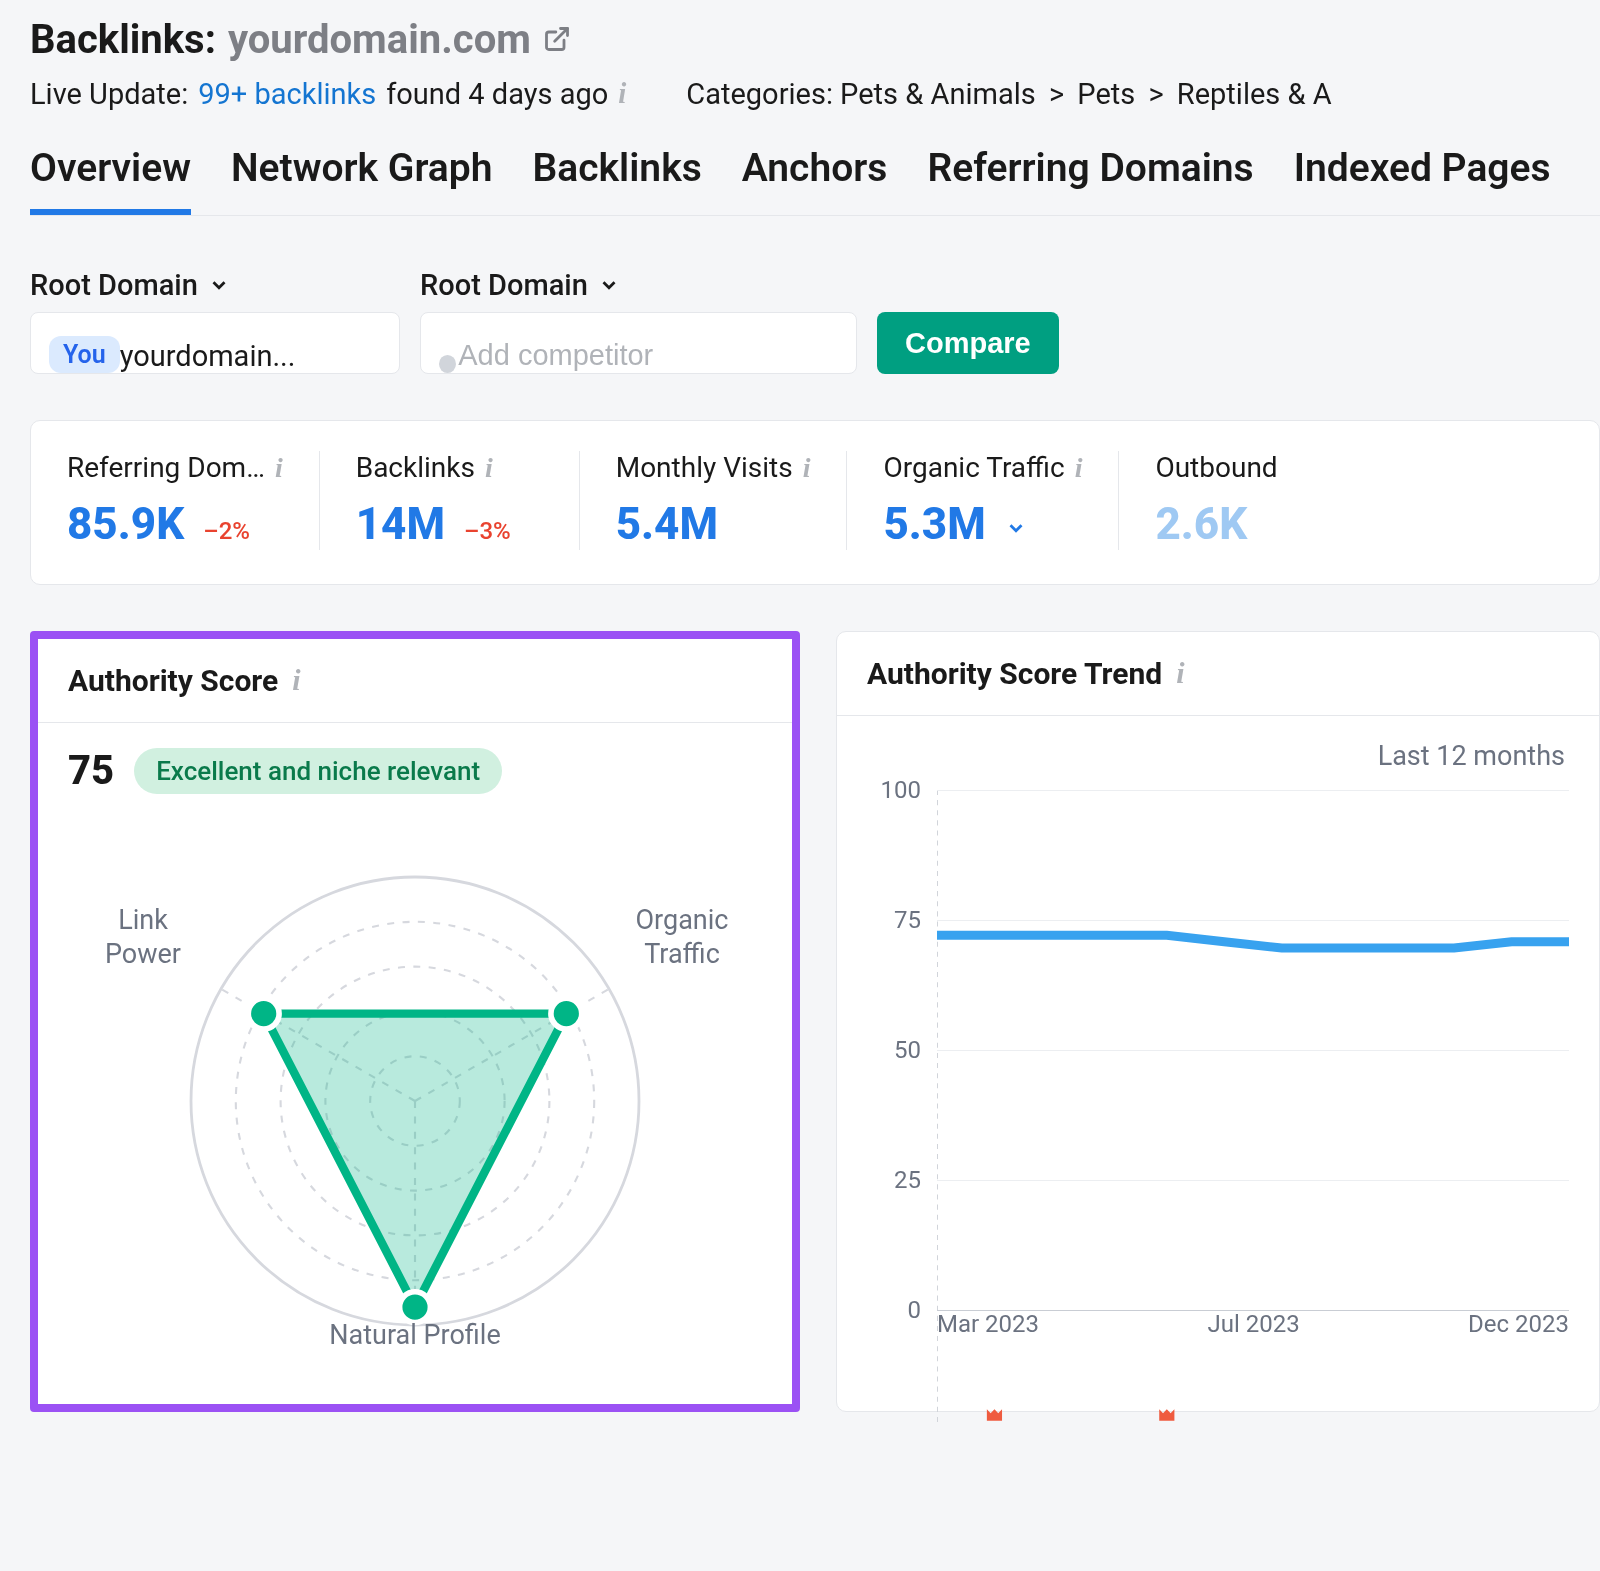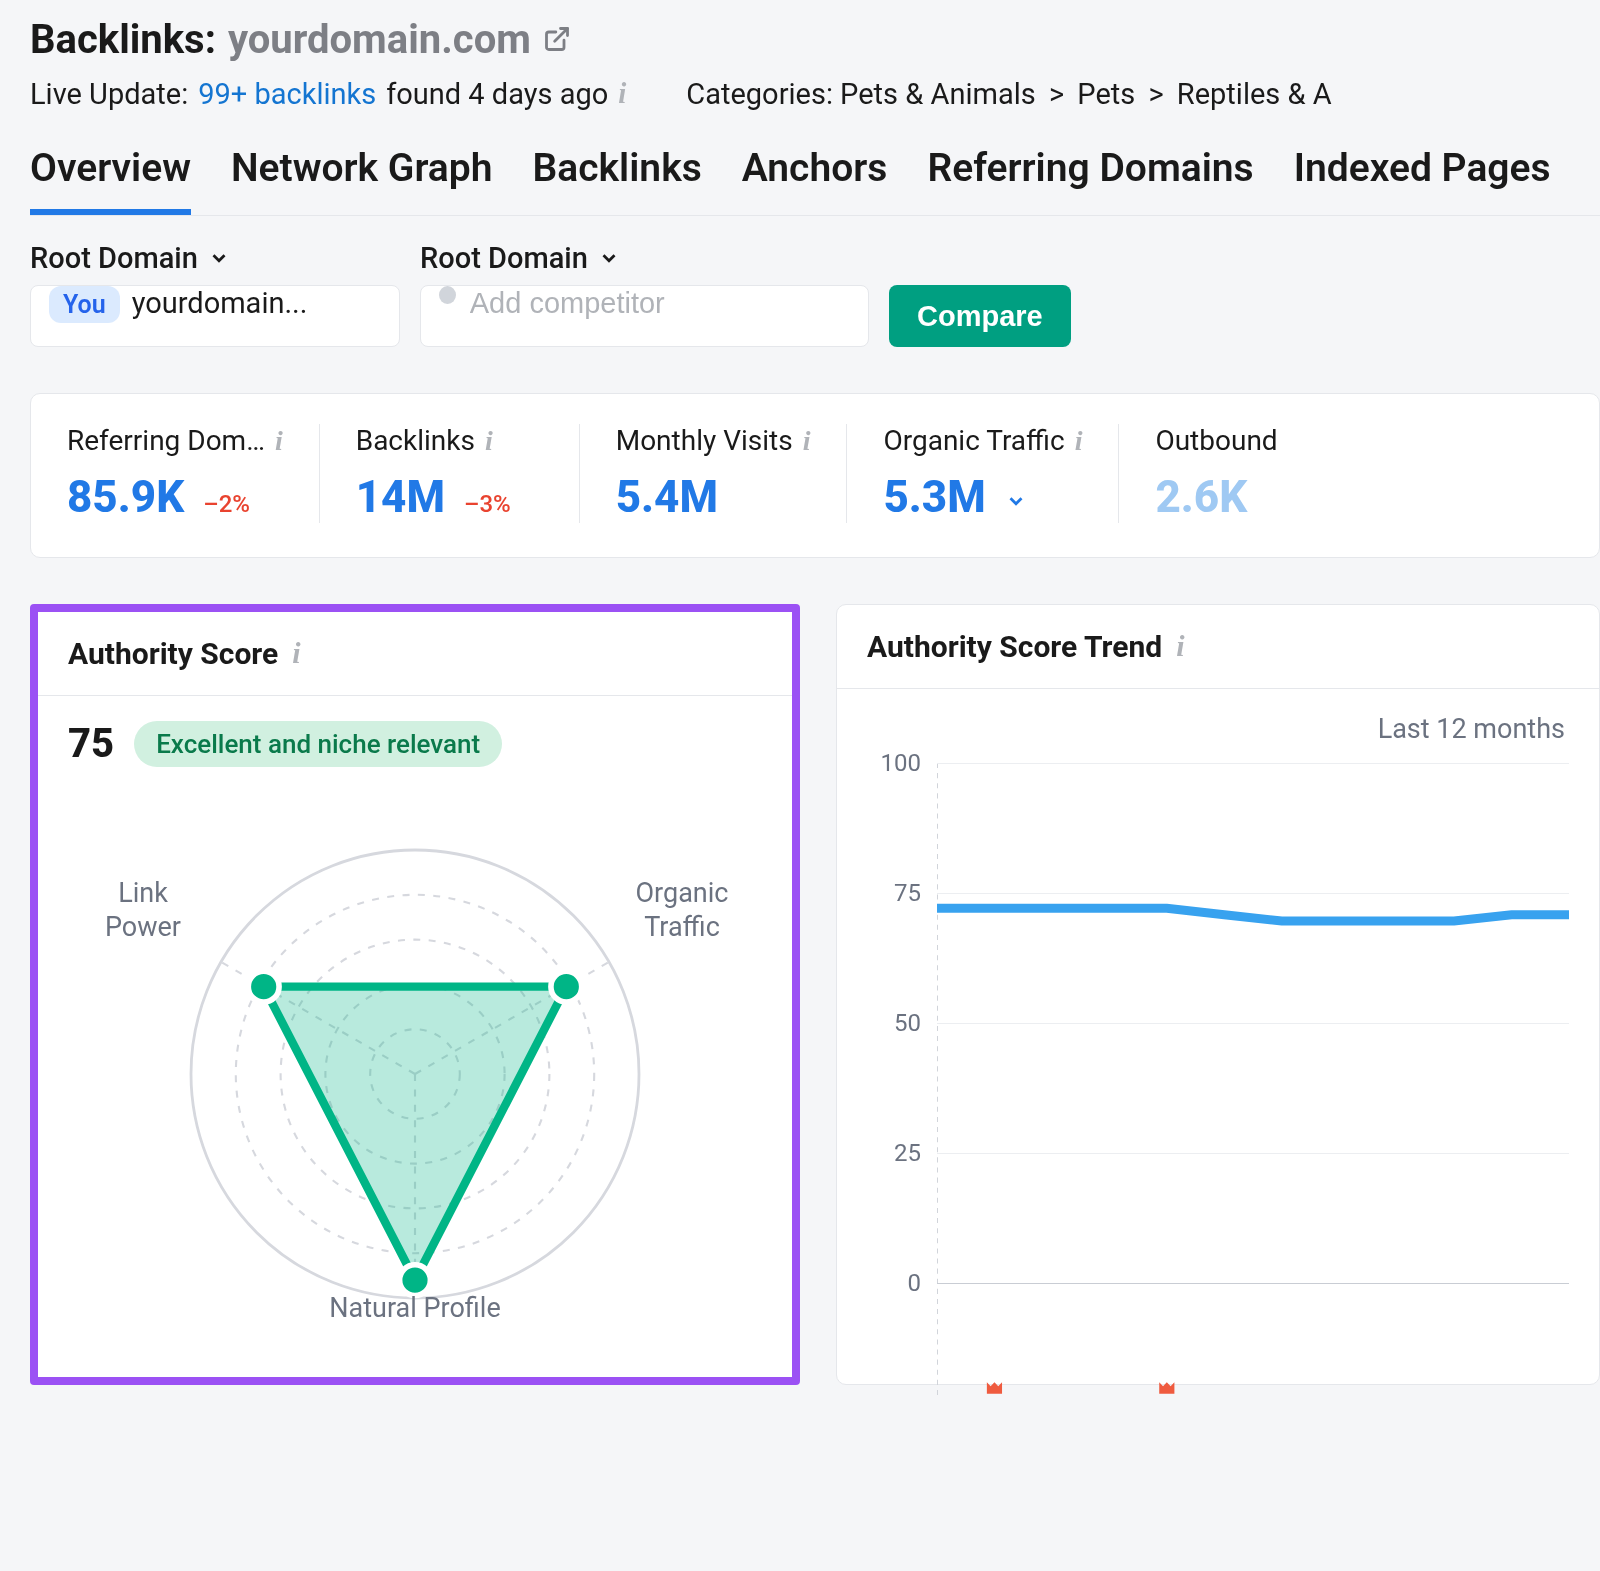--- a/index.html
+++ b/index.html
@@ -35,25 +35,25 @@
   .sub-row .live a { color:var(--link); text-decoration:none; }
   .sub-row .cats { color:var(--text); }
   .sub-row .cats .sep { margin:0 6px; }
 
   
   .tabs { display:flex; gap:40px; margin-top:34px; border-bottom:1px solid var(--border); font-size:39px; font-weight:600; white-space:nowrap; }
   .tab { padding:0 0 18px 0; cursor:pointer; }
   .tab.active { border-bottom:6px solid var(--blue); }
 
   
-  .filters { display:flex; align-items:flex-end; gap:20px; margin-top:25px; }
+  .filters { display:flex; align-items:flex-end; gap:20px; margin-top:52px; }
   .filter-col { display:flex; flex-direction:column; gap:10px; }
   .scope { display:flex; align-items:center; gap:10px; font-size:29px; font-weight:500; cursor:pointer; }
   .input-box {
-    display:flex; align-items:flex-start; gap:12px;
+    display:flex; align-items:flex-end; 
     border:1.5px solid var(--border); border-radius:8px;
     height:62px; padding:0 18px; background:#fff; font-size:29px;
     min-width:370px;
   }
   .you-pill { background:#dbeafe; color:#2563eb; border-radius:12px; padding:4px 14px; font-weight:600; font-size:25px; }
   .input-box.comp input { border:none; outline:none; font-size:29px; width:100%; color:var(--text); }
   .input-box.comp input::placeholder { color:#b0b3b8; }
   .dot { width:18px; height:18px; border-radius:50%; background:#d1d5db; }
   .compare-btn {
     background:var(--green); color:#fff; border:none; border-radius:8px;
@@ -285,18 +285,23 @@
                 <g transform="translate(351.6363636363636,998)">
                   <path d="M0 0 h24 v-18 l-6 6 -6 -6 -6 6 -6 -6 z" fill="#ef5b3f" transform="scale(1,1)"></path>
                 </g>
               </svg>
           <div class="grid-line" style="top: 100%; border-top: 1.5px solid rgb(201, 205, 212);"></div>
               <div class="grid-line" style="top: 75%;"></div>
               <div class="grid-line" style="top: 50%;"></div>
               <div class="grid-line" style="top: 25%;"></div>
               <div class="grid-line" style="top: 0%;"></div>
             </div>
+          <div class="x-axis" id="x-axis">
+              <span>Mar 2023</span>
+              <span>Jul 2023</span>
+              <span>Dec 2023</span>
+            </div>
         </div>
       </div>
     </div>
   </div>
 
 </div>
 
 </body></html>

